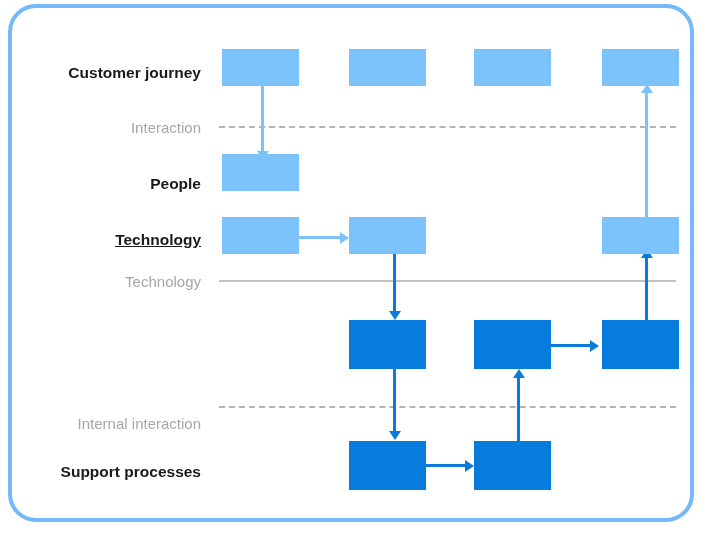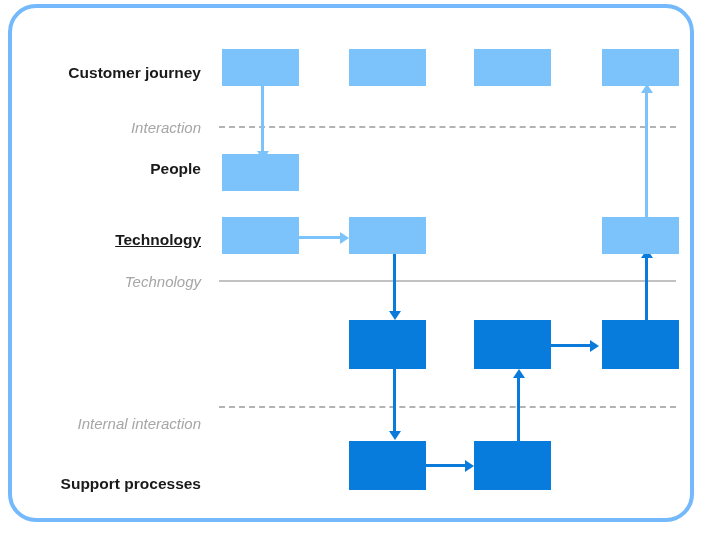--- a/index.html
+++ b/index.html
@@ -32,21 +32,20 @@
     font-size: 15.5px;
     font-weight: bold;
     color: #1a1a1a;
     white-space: nowrap;
     line-height: 1;
   }
   .divider-label {
     position: absolute;
     text-align: left;
     font-size: 15px;
-    font-style: italic;
     color: #a6a6a6;
     white-space: nowrap;
     line-height: 1;
   }
   .divider-line {
     position: absolute;
     height: 0;
   }
   .divider-line.dashed {
     border-top: 2px dashed #b3b3b3;
@@ -96,26 +95,26 @@
   .conn.dark .head.right { border-top: 6px solid transparent; border-bottom: 6px solid transparent; border-left: 9px solid #0a7bdb; }
 </style>
 </head>
 <body>
 
 <div id="canvas">
   <div id="frame">
 
     <div class="row-label" style="right:489px; top:57px;">Customer journey</div>
 
-    <div class="row-label" style="right:489px; top:153px;">People</div>
+    <div class="row-label" style="right:489px; top:168px;">People</div>
 
     <div class="row-label" style="right:489px; top:224px;text-decoration:underline;">Technology</div>
 
 
-    <div class="row-label" style="right:489px; top:468px;">Support processes</div>
+    <div class="row-label" style="right:489px; top:456px;">Support processes</div>
 
     <div class="divider-label" style="right:489px; top:112px;">Interaction</div>
     <div class="divider-line dashed" style="left:207px; top:118px; width:457px;"></div>
 
     <div class="divider-label" style="right:489px; top:266px;">Technology</div>
     <div class="divider-line solid" style="left:207px; top:272px; width:457px;"></div>
 
     <div class="divider-label" style="right:489px; top:392px;margin-top:16px;">Internal interaction</div>
     <div class="divider-line dashed" style="left:207px; top:398px; width:457px;"></div>
 

